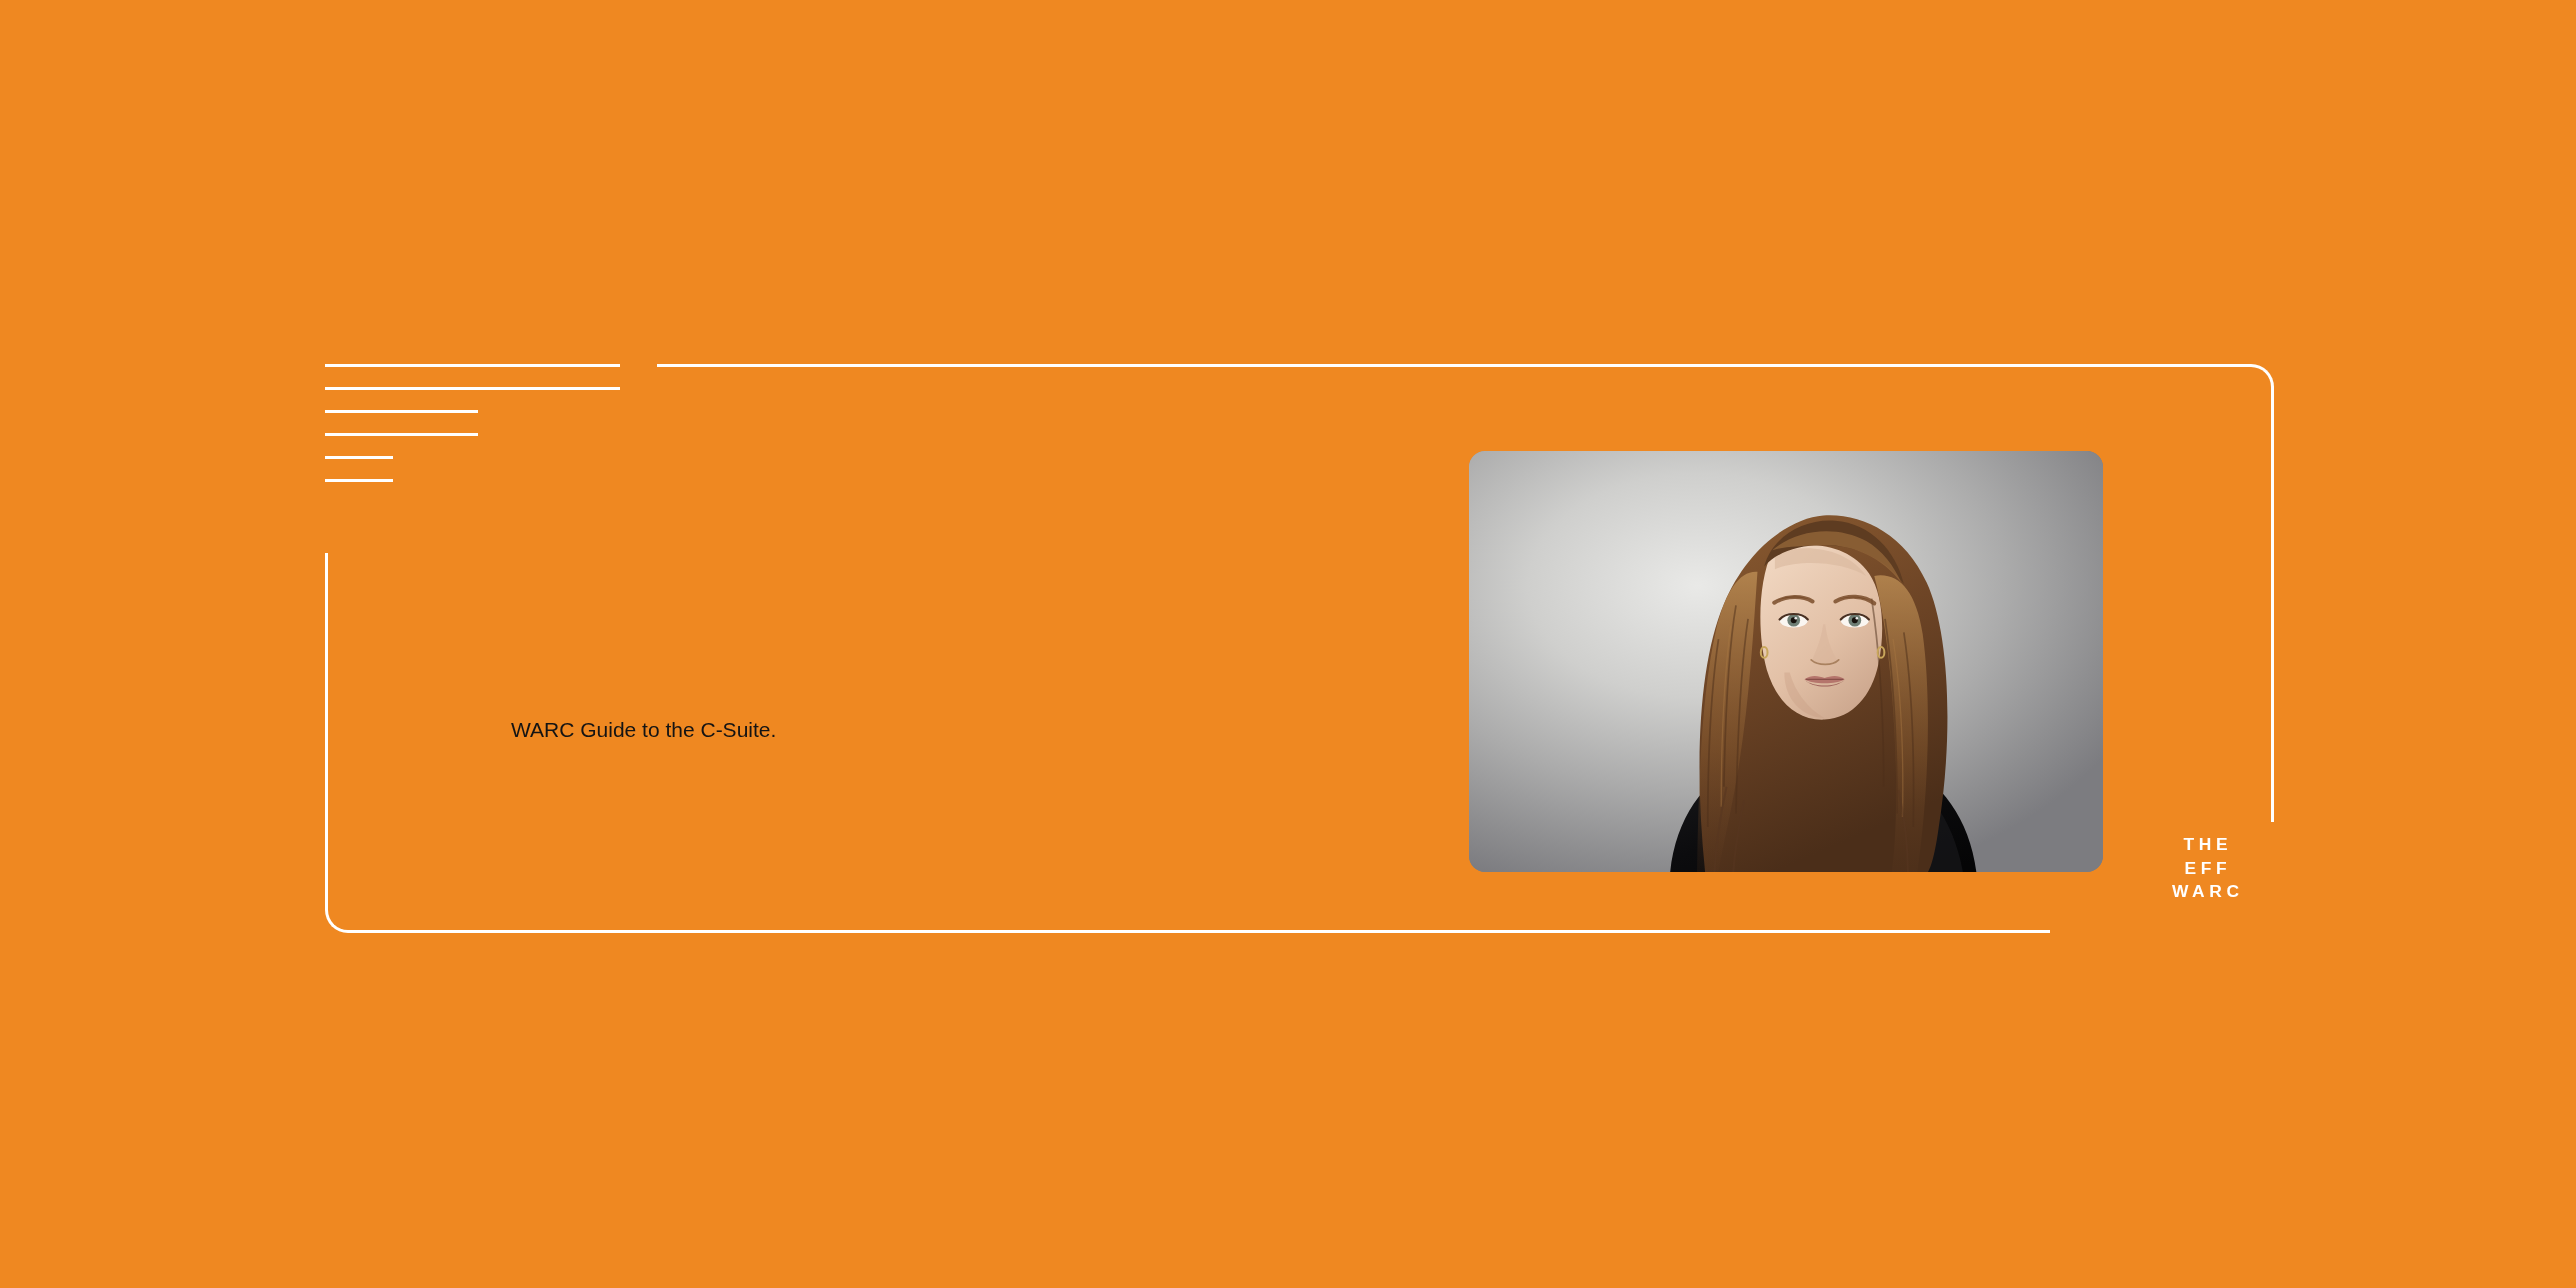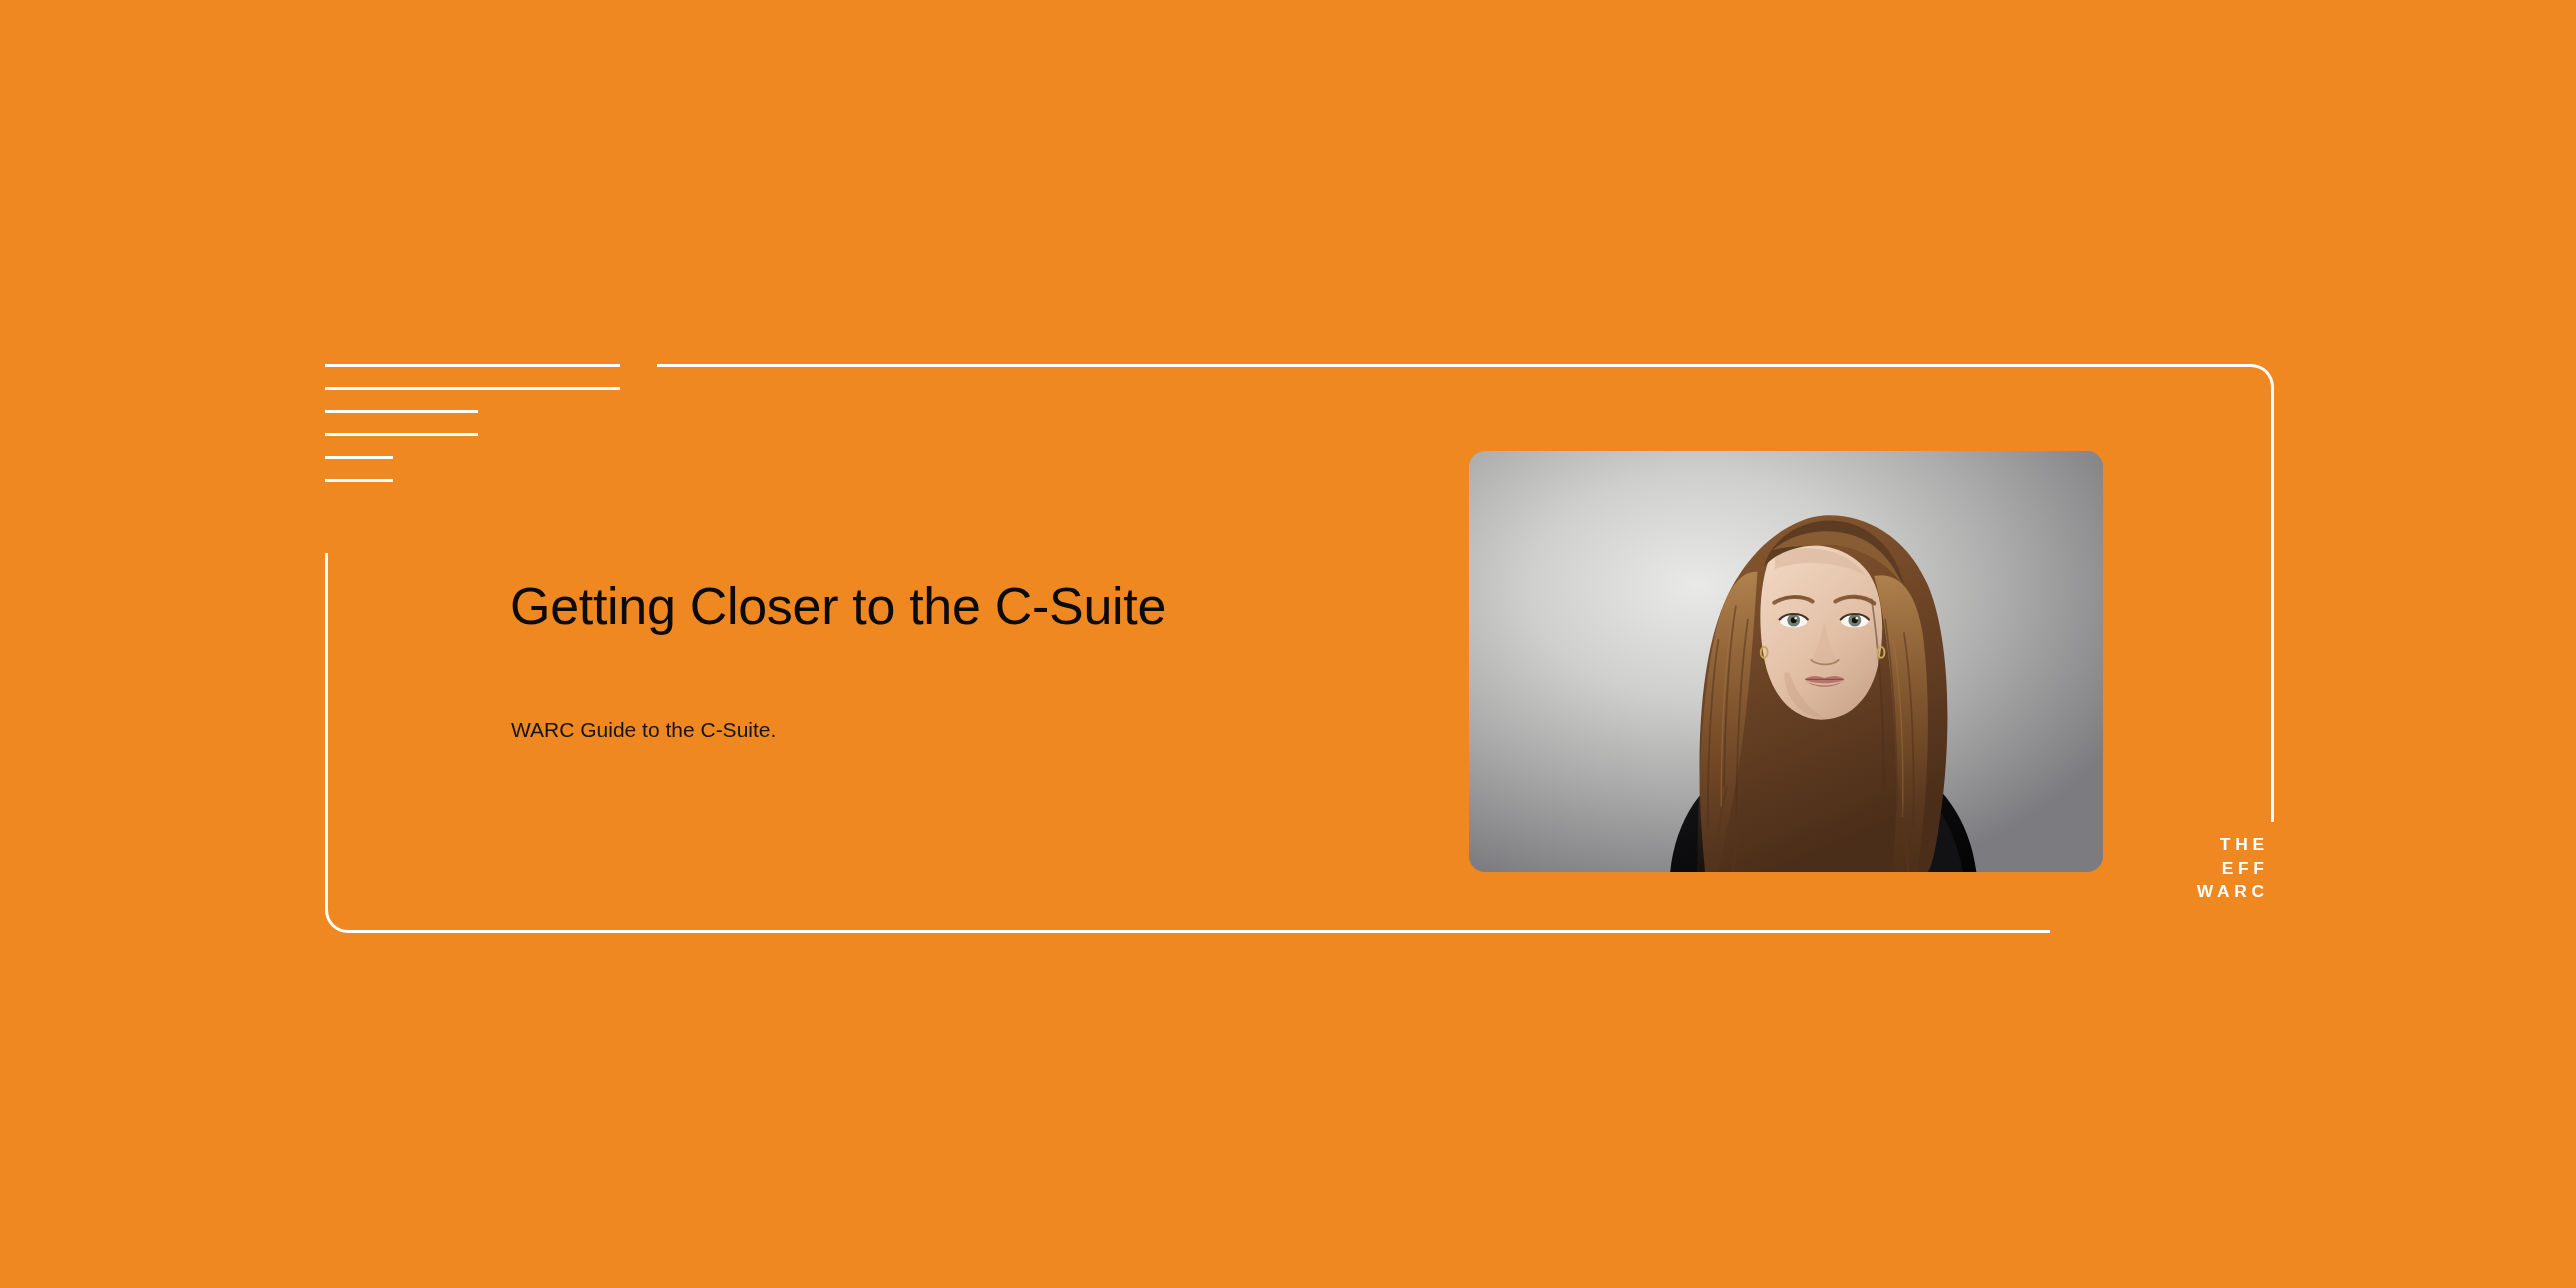--- a/index.html
+++ b/index.html
@@ -93,21 +93,21 @@
                 #E6E6E4 0%, #C9C9C7 38%, #A6A6A6 66%, #8C8C8E 86%, #7E7E81 100%);
   }
   .portrait svg { display: block; width: 100%; height: 100%; }
 
   
   .logo {
     position: absolute;
     left: 2147px;
     top: 833px;
     width: 123px;
-    text-align: right;
+    text-align: center;
     color: #FFFFFF;
     font-size: 17.4px;
     font-weight: 700;
     letter-spacing: 4.7px;
     line-height: 1.36;
   }
   .logo-line { display: block; padding-right: 1.3px; }
 </style>
 </head>
 <body>
@@ -117,21 +117,20 @@
   <div class="rule r1"></div>
   <div class="rule r2"></div>
   <div class="rule r3"></div>
   <div class="rule r4"></div>
   <div class="rule r5"></div>
   <div class="rule r6"></div>
 
   <div class="bracket-top"></div>
   <div class="bracket-bottom"></div>
 
-  <div class="headline">Getting Closer to the C-Suite</div>
 
   <div class="subhead">
     <span class="subhead-line">WARC Guide to the C-Suite.</span>
   </div>
 
   <div class="portrait">
     <svg viewBox="0 0 945 627" preserveAspectRatio="xMidYMid slice" aria-hidden="true">
       <defs>
         <radialGradient id="bg" cx="36%" cy="32%" r="76%">
           <stop offset="0%" stop-color="#E9E9E7"></stop>

